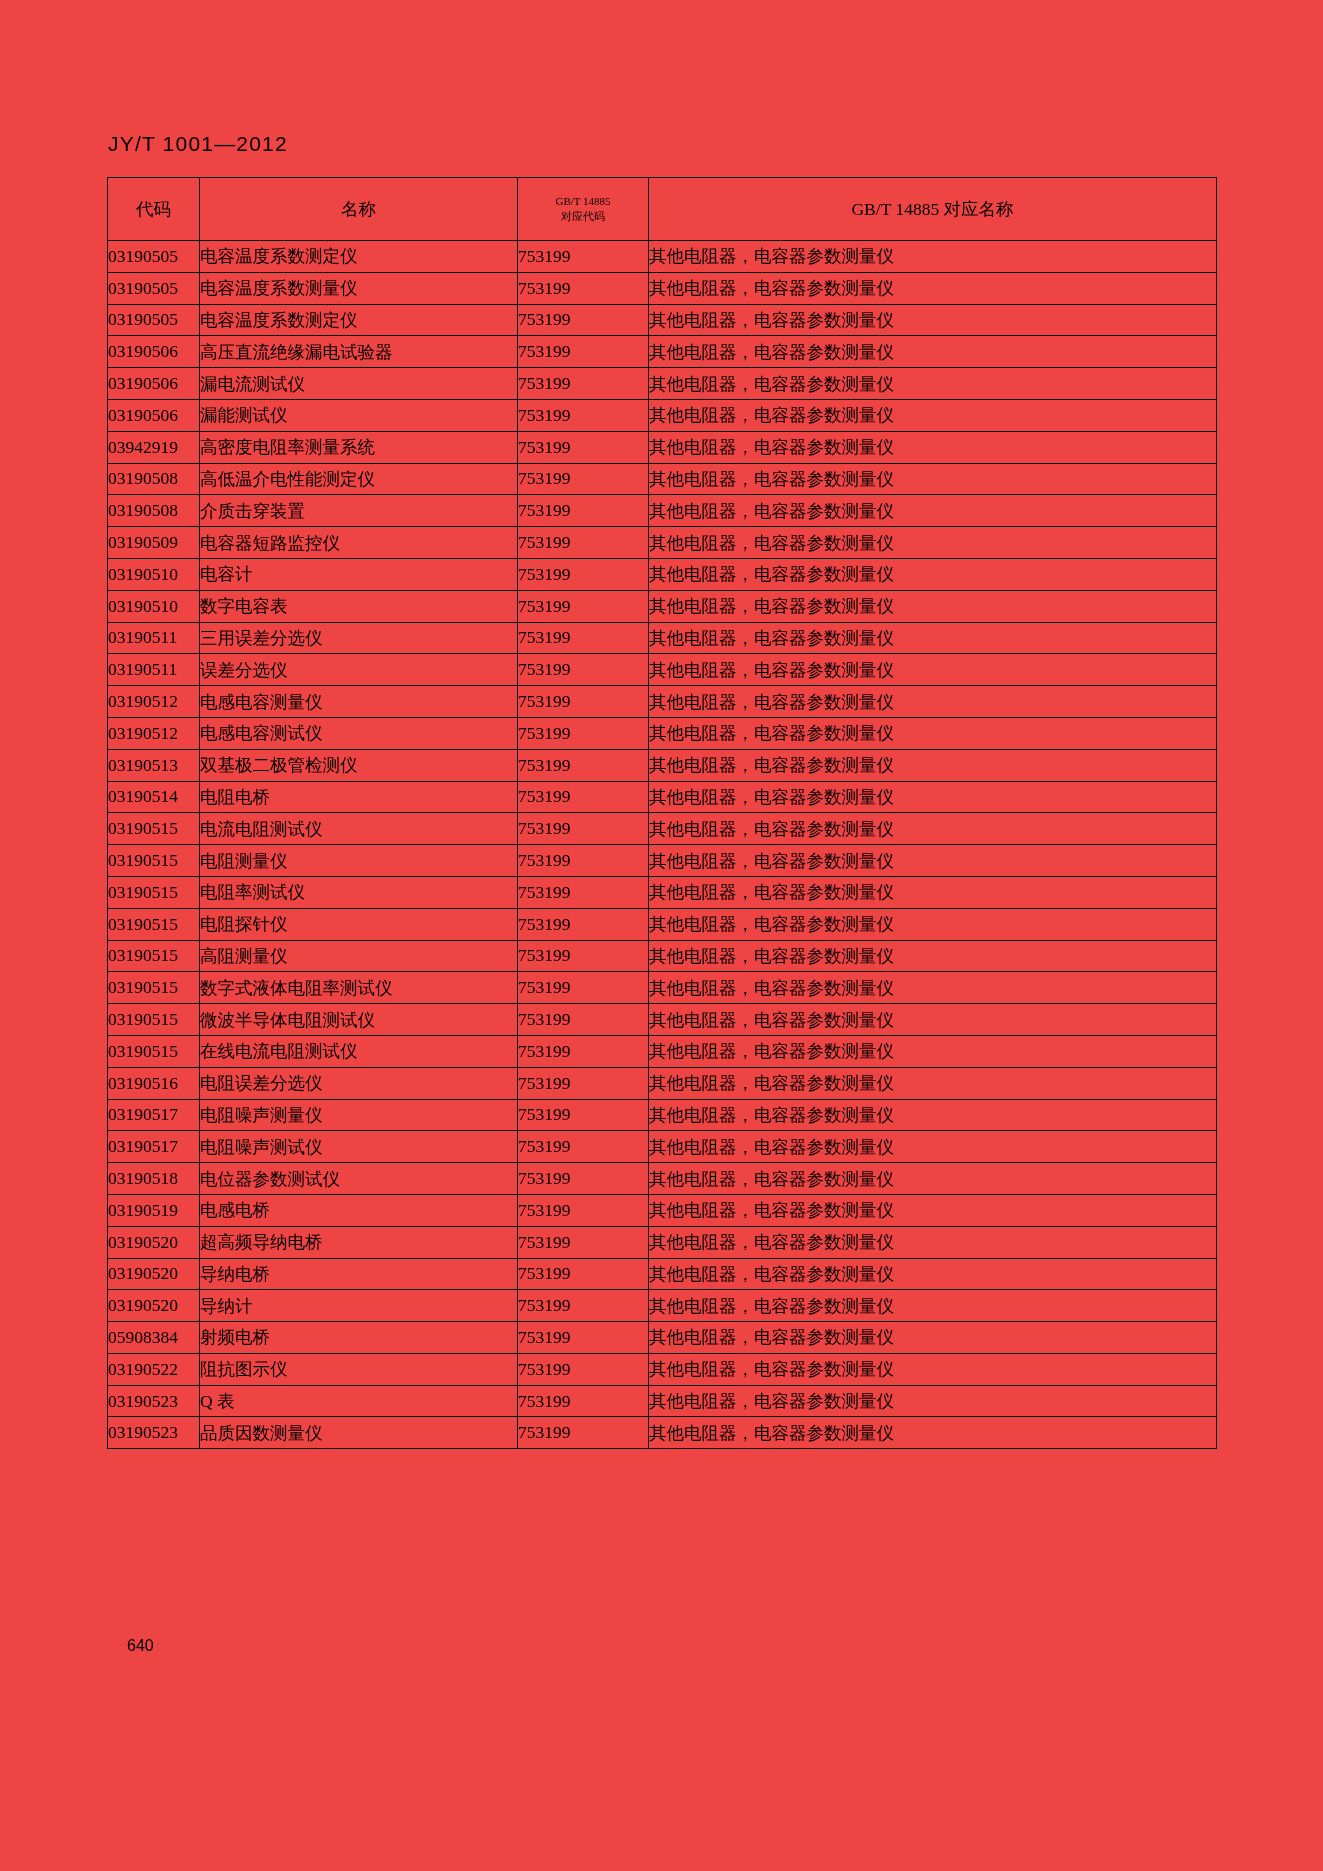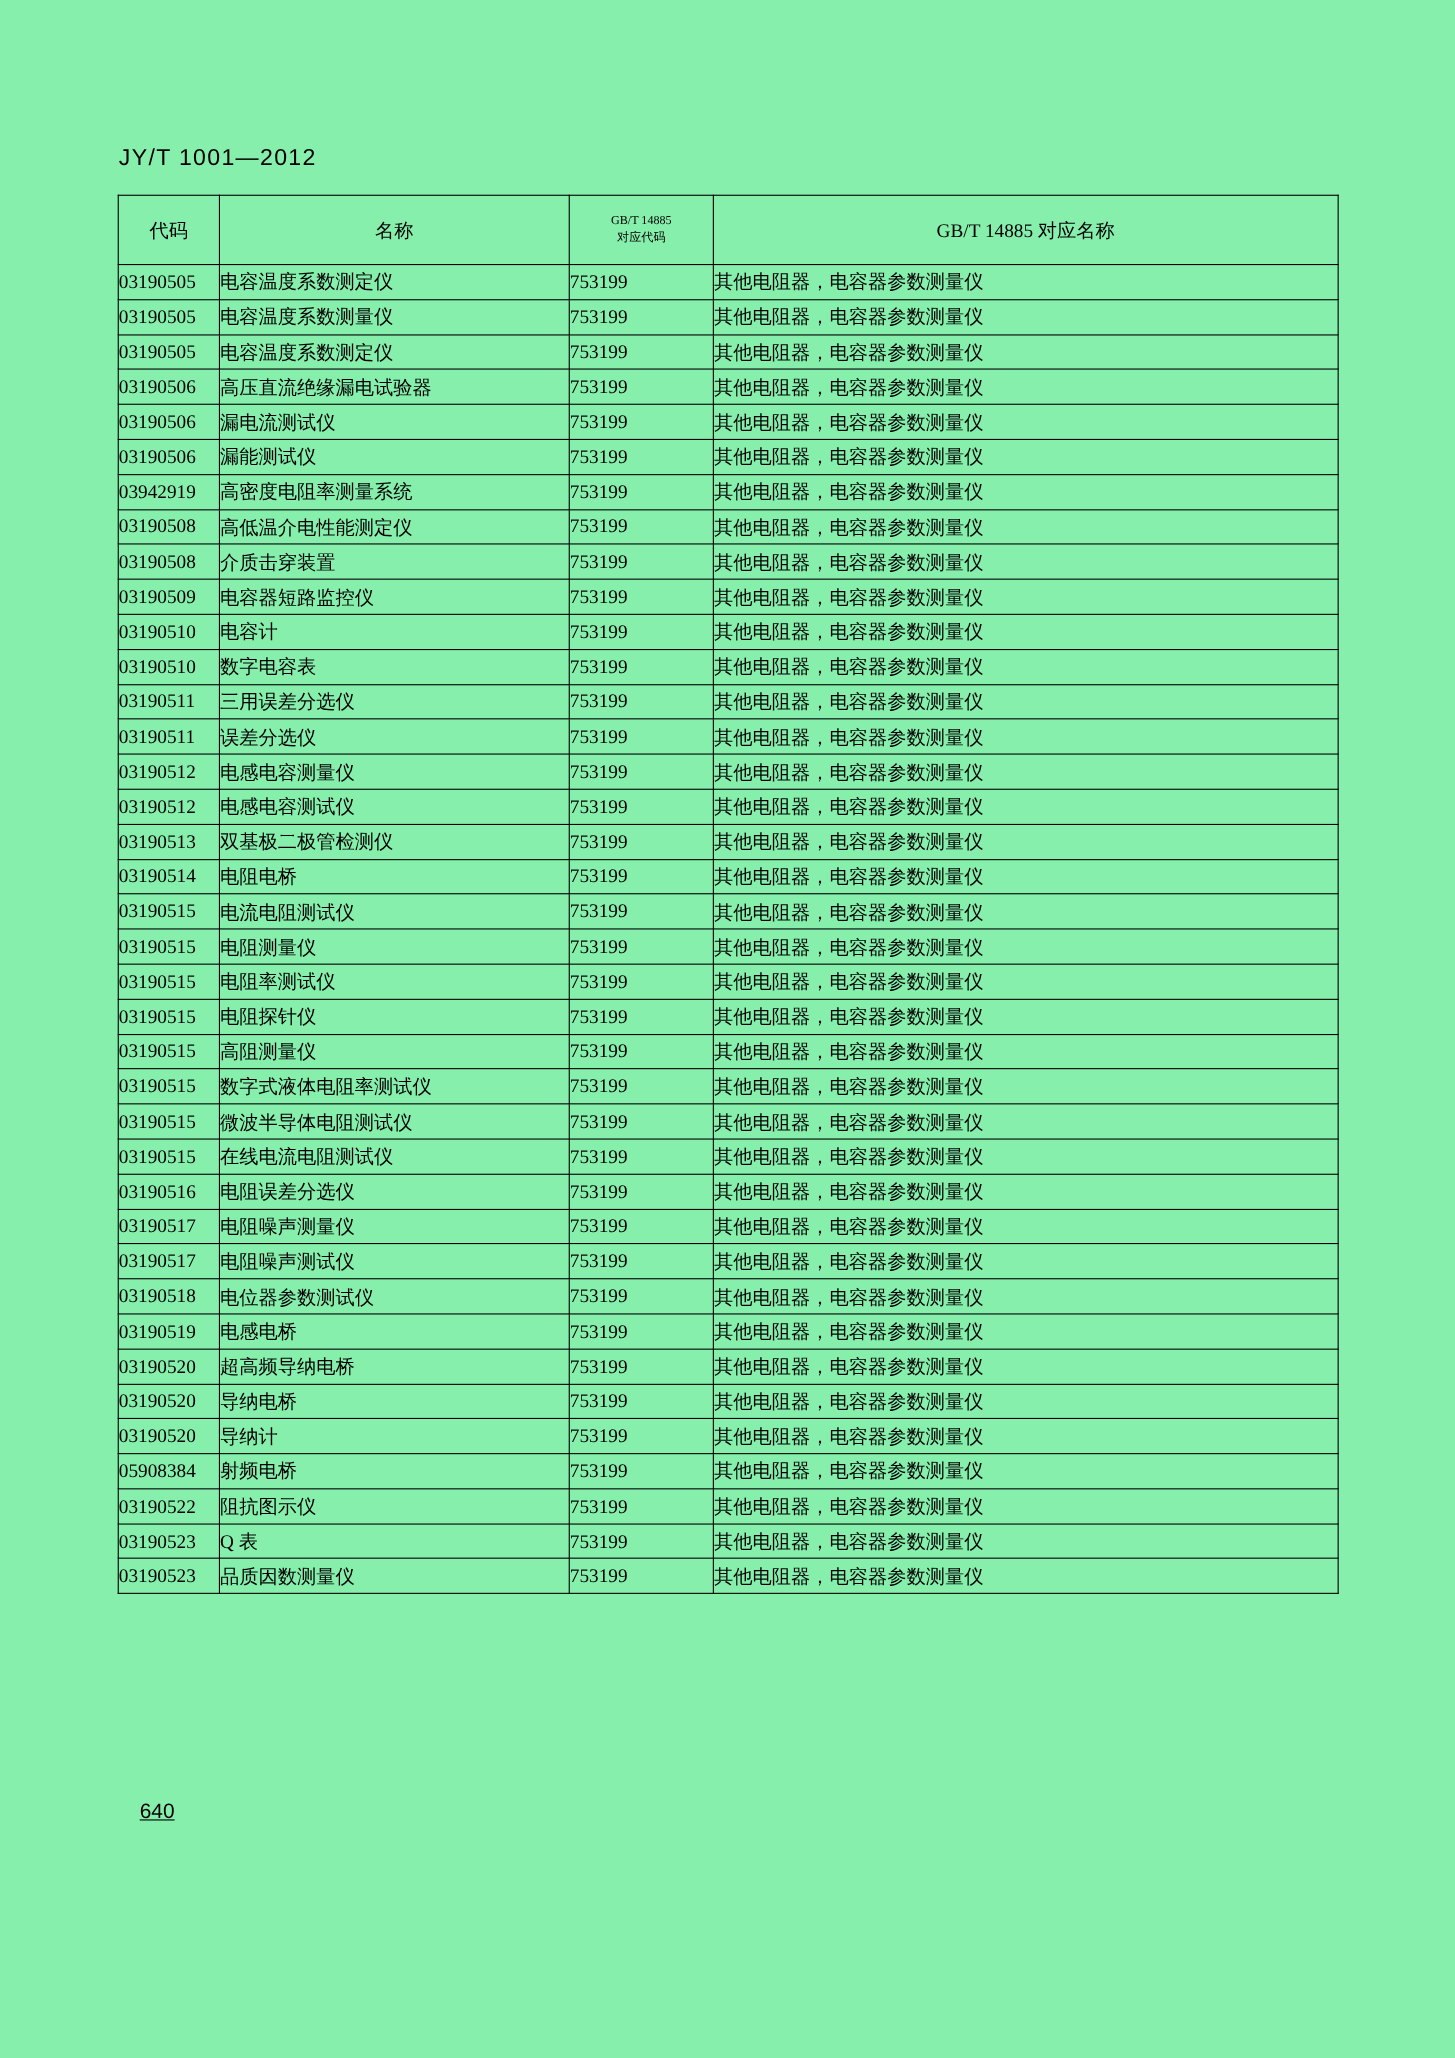--- a/index.html
+++ b/index.html
@@ -4,21 +4,21 @@
 <style>
   html, body {
     margin: 0;
     padding: 0;
     background: #ffffff;
   }
   .page {
     position: relative;
     width: 1323px;
     height: 1871px;
-    background: #86efac;
+    background: #ef4444;
     font-family: "Liberation Serif", "DejaVu Serif", serif;
     box-sizing: border-box;
     overflow: hidden;
   }
   .header-code {
     position: absolute;
     left: 108px;
     top: 132px;
     font-family: "Liberation Sans", sans-serif;
     font-size: 21px;
@@ -81,23 +81,22 @@
   }
   td.gbname {
     padding-left: 17px;
     font-size: 17.5px;
   }
   .page-number {
     position: absolute;
     left: 127px;
     top: 1637px;
     font-family: "Liberation Sans", sans-serif;
-    font-size: 19px;
+    font-size: 16px;
     color: #000;
-    text-decoration: underline;
   }
 </style>
 </head>
 <body>
 
 <div class="page">
 
   <div class="header-code">JY/T 1001—2012</div>
 
   <div class="table-wrap">

